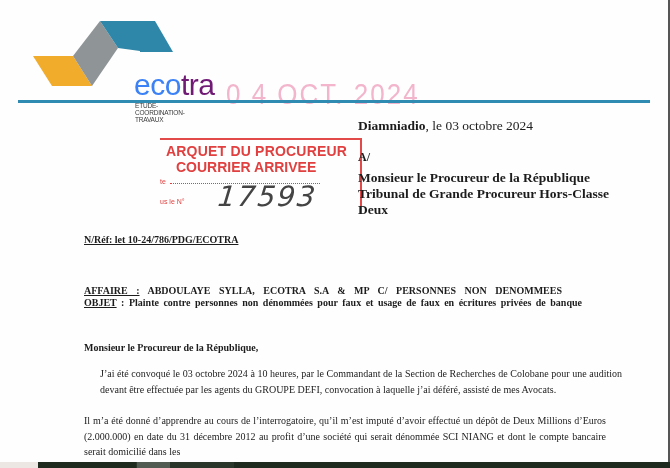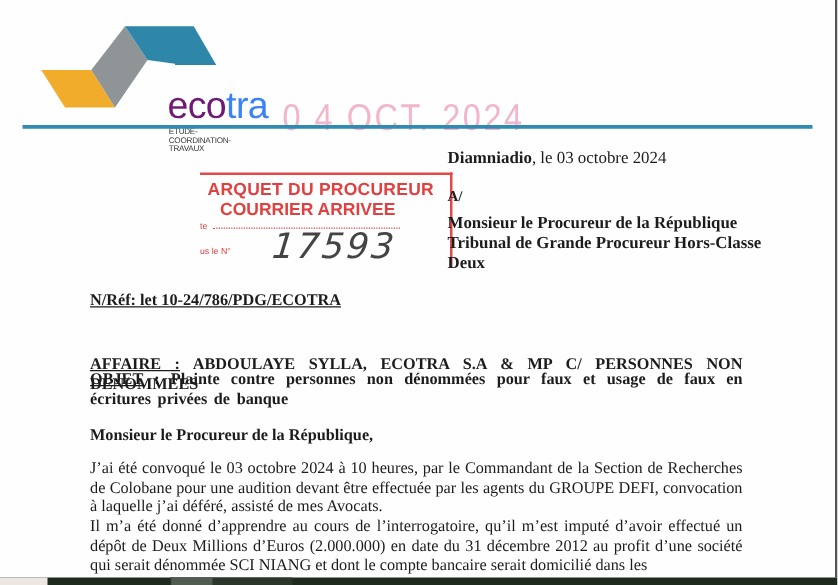--- a/index.html
+++ b/index.html
@@ -5,35 +5,35 @@
   html, body { margin:0; padding:0; }
   body {
     width:670px; height:468px; overflow:hidden; position:relative;
     background:#ffffff;
     font-family:"Liberation Serif", serif;
     color:#1c1c1c;
   }
   .page { position:absolute; left:0; top:0; width:668px; height:462px; background:#fefefe; border-right:2px solid #555; }
   .logo { position:absolute; left:30px; top:18px; width:170px; height:80px; }
   .logo-word { position:absolute; left:104px; top:52px; font-family:"Liberation Sans", sans-serif; font-size:30px; letter-spacing:-0.5px; line-height:30px; }
-  .logo-word .eco { color:#701a75; }
-  .logo-word .tra { color:#3b82f6; }
+  .logo-word .eco { color:#3b82f6; }
+  .logo-word .tra { color:#701a75; }
   .logo-tag { position:absolute; left:105px; top:84px; font-family:"Liberation Sans", sans-serif; font-size:6.5px; color:#3a3a3a; letter-spacing:-0.2px; }
   .rule { position:absolute; left:18px; top:100px; width:632px; height:3px; background:#2f8bb2; }
   .date-stamp { position:absolute; left:226px; top:79px; font-family:"Liberation Sans", sans-serif; font-size:26px; color:#f2b5cc; letter-spacing:2px; transform:scaleY(1.15); }
   .stamp { position:absolute; left:160px; top:138px; width:200px; height:74px; border-right:2px solid #e24a4a; border-top:2px solid #e24a4a; color:#e0403f; font-family:"Liberation Sans", sans-serif; }
   .stamp-l1 { position:absolute; left:6px; top:3px; font-size:14px; font-weight:bold; letter-spacing:0.2px; white-space:nowrap; }
   .stamp-l2 { position:absolute; left:16px; top:19px; font-size:14px; font-weight:bold; white-space:nowrap; }
   .stamp-row { position:absolute; left:0; font-size:7px; white-space:nowrap; }
   .stamp-row .dots { display:inline-block; border-bottom:1px dotted #e0403f; width:150px; margin-left:4px; }
   .stamp-num { position:absolute; left:58px; top:40px; font-family:"DejaVu Sans", sans-serif; font-size:28px; color:#444; font-style:italic; letter-spacing:2px; transform:skewX(-6deg); }
   .addr { position:absolute; left:358px; font-size:13.5px; }
   .b { font-weight:bold; }
   .ul { text-decoration:underline; }
-  .txt { position:absolute; left:72px; width:522px; font-size:13px; line-height:15.5px; text-align:justify; }
+  .txt { position:absolute; left:84px; width:522px; font-size:10px; line-height:15.5px; text-align:justify; }
   .bottom-bar { position:absolute; left:0; top:462px; width:670px; height:6px; background:#1f2a1f; }
   .bottom-bar .seg { position:absolute; left:136px; top:0; width:98px; height:6px; background:#2b362b; }
   .bottom-bar .seg2 { position:absolute; left:137px; width:33px; top:0; height:6px; background:#525b52; }
   .bottom-bar .avatar { position:absolute; left:0; top:0; width:38px; height:6px; background:#ece7e2; }
 </style>
 </head>
 <body>
 
 <div class="page">
 
@@ -79,21 +79,21 @@
 
   <div class="txt b" style="top:264px;word-spacing:6px;margin-top:19px;">
     <span class="ul">AFFAIRE :</span><span> ABDOULAYE SYLLA, ECOTRA S.A &amp; MP C/ PERSONNES NON DENOMMEES</span>
   </div>
   <div class="txt b" style="top:295px;word-spacing:2px;">
     <span class="ul">OBJET</span><span> : Plainte contre personnes non dénommées pour faux et usage de faux en écritures privées de banque</span>
   </div>
 
   <div class="txt b" style="top:340px;">Monsieur le Procureur de la République,</div>
 
-  <div class="txt" style="top:366px;">J’ai été convoqué le 03 octobre 2024 à 10 heures, par le Commandant de la Section de Recherches de Colobane pour une audition devant être effectuée par les agents du GROUPE DEFI, convocation à laquelle j’ai déféré, assisté de mes Avocats.</div>
+  <div class="txt" style="top:366px;margin-left:16px;">J’ai été convoqué le 03 octobre 2024 à 10 heures, par le Commandant de la Section de Recherches de Colobane pour une audition devant être effectuée par les agents du GROUPE DEFI, convocation à laquelle j’ai déféré, assisté de mes Avocats.</div>
   <div class="txt" style="top:413px;">Il m’a été donné d’apprendre au cours de l’interrogatoire, qu’il m’est imputé d’avoir effectué un dépôt de Deux Millions d’Euros (2.000.000) en date du 31 décembre 2012 au profit d’une société qui serait dénommée SCI NIANG et dont le compte bancaire serait domicilié dans les</div>
 
 </div>
 
 <div class="bottom-bar">
   <div class="avatar"></div>
   <div class="seg"></div>
   <div class="seg2"></div>
 </div>
 

